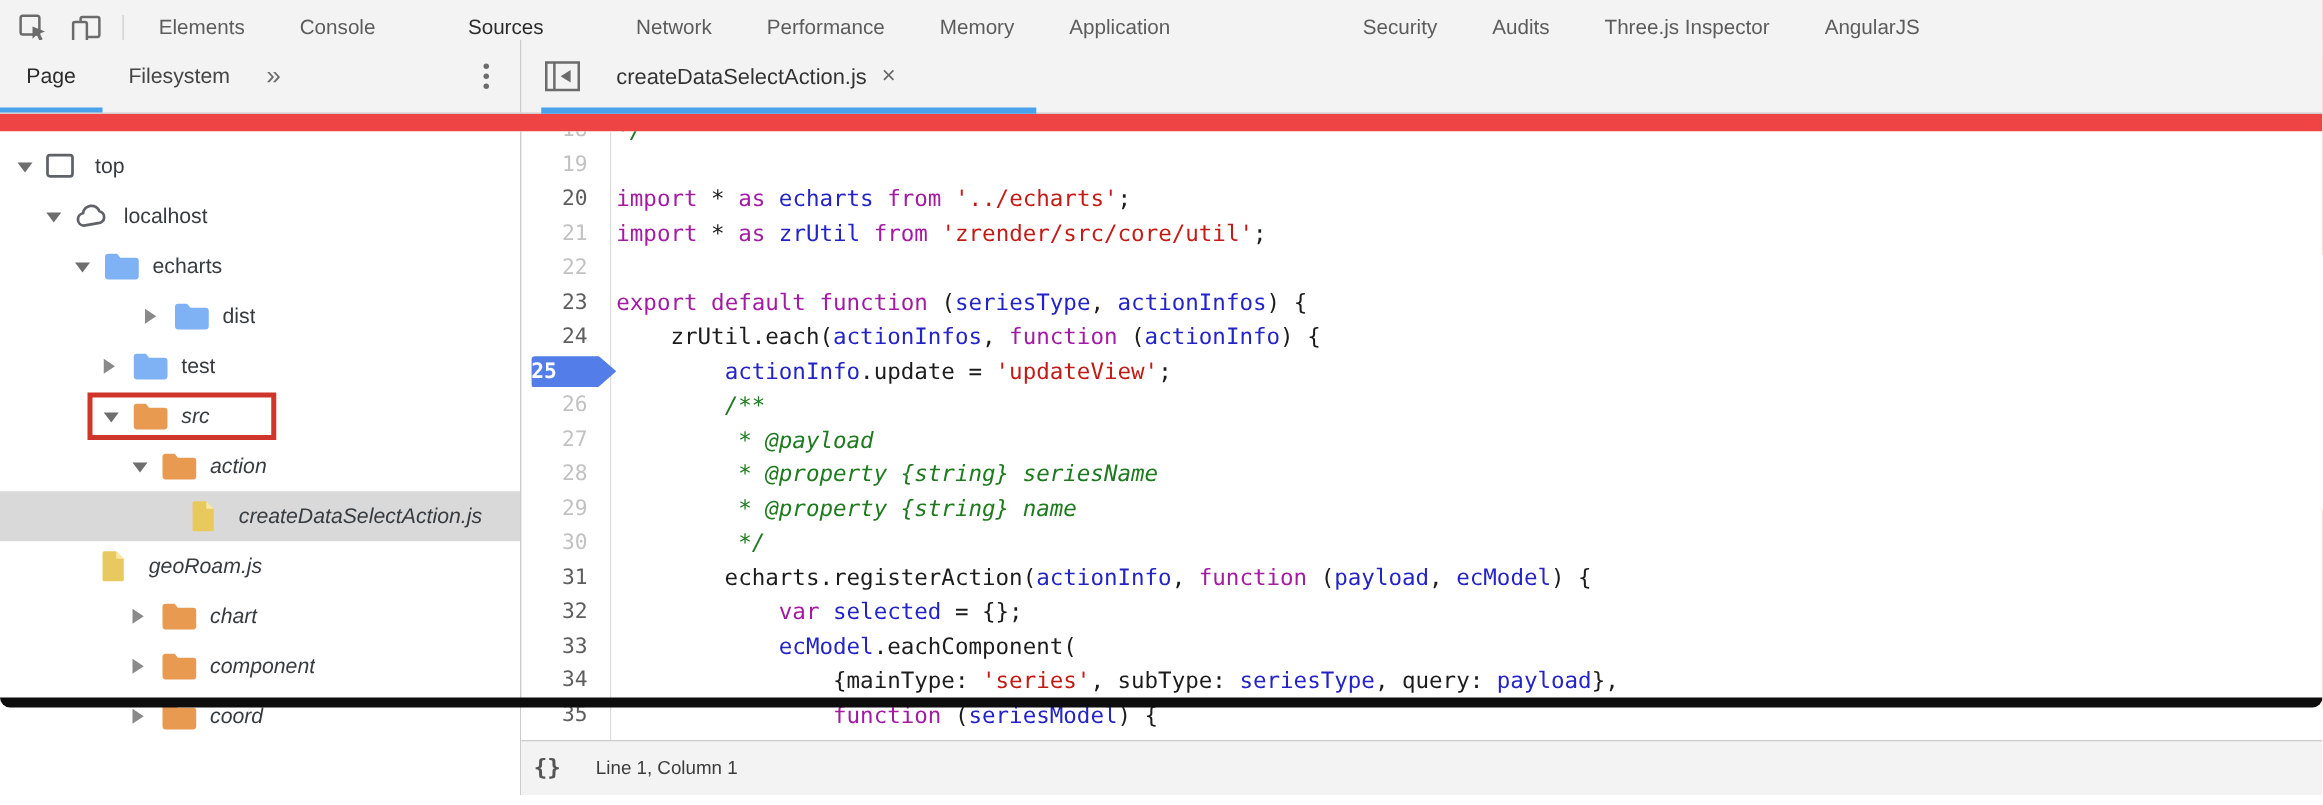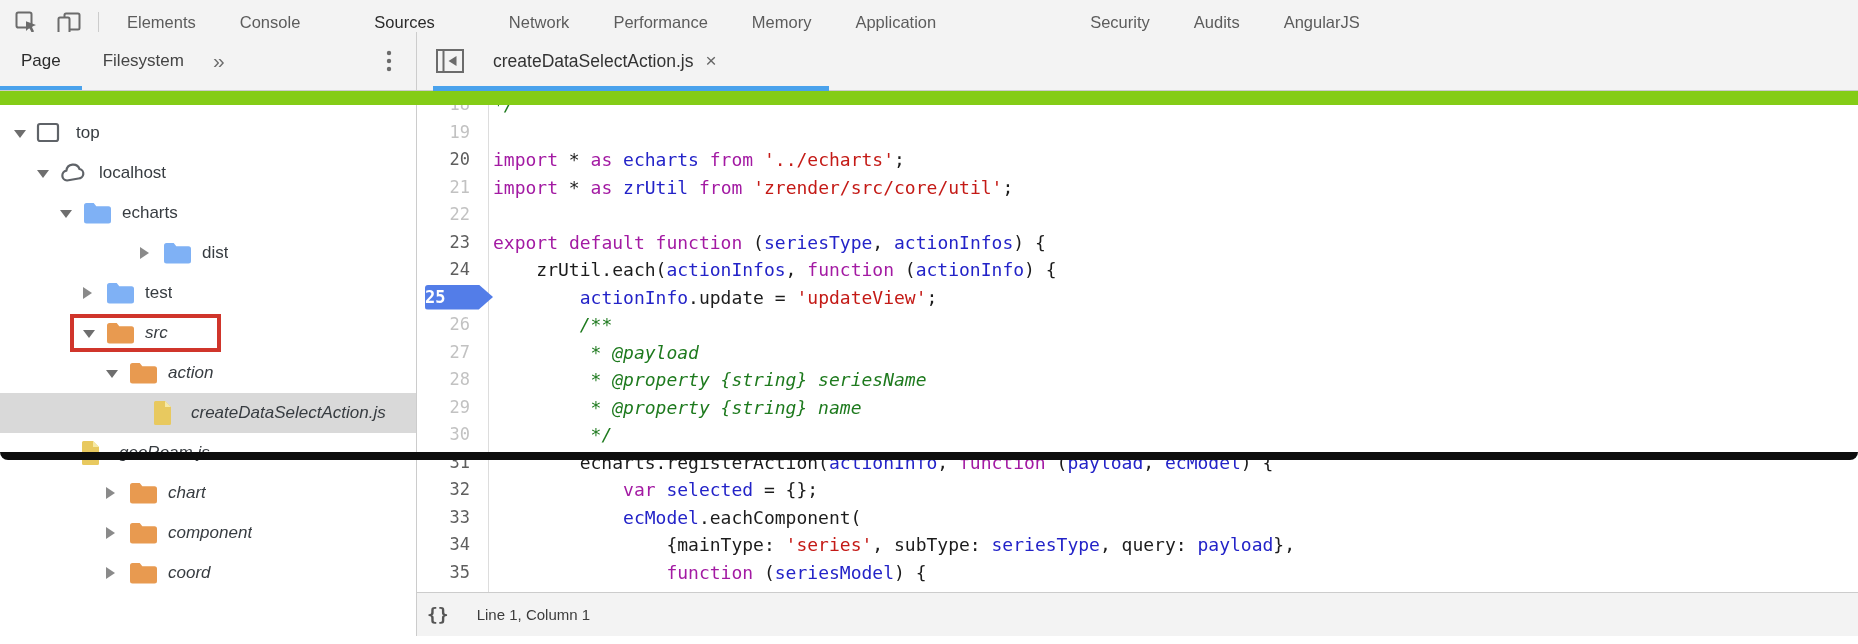--- a/index.html
+++ b/index.html
@@ -1,18 +1,18 @@
 <!DOCTYPE html>
 <html style="--accent: #4aa2ec; --keyword: #a31aa3; --variable: #2323c8; --string: #c41a16; --comment: #1e7a1e; --plain: #1c1c1c; --flag: #537de8; --highlight-box: #d0352b; --folder-blue: #7fb1f5; --folder-orange: #e89a50; --file-yellow: #e8c95f;"><head>
 <meta charset="utf-8">
 <style>
   * { box-sizing: border-box; margin: 0; padding: 0; }
   html,body { width: 1858px; height: 644px; overflow: hidden; background: #fff;
     font-family: "Liberation Sans", sans-serif; }
-  .devtools { position: relative; width: 1858px; height: 460px; background: #84cc16; }
+  .devtools { position: relative; width: 1858px; height: 566px; background: #ef4444; }
 
   
   .main-toolbar { position: absolute; left:0; top:0; width:100%; height:46px;
     background:#f3f3f3; border-bottom:1px solid #d5d5d5; display:flex; align-items:stretch; }
   .tb-icons { display:flex; align-items:center; padding-left:12px; }
   .tb-icon { width:30px; height:30px; color:#6b6b6b; margin-right:12px; display:flex;
     align-items:center; justify-content:center; }
   .tb-sep { width:1px; height:30px; background:#ccc; margin:8px 6px 0 2px; }
   .main-tabs { display:flex; align-items:stretch; }
   .main-tab { display:flex; align-items:center; padding:0 22px; font-size:16.5px;
@@ -118,20 +118,21 @@
     <div class="main-tabs">
         <div class="main-tab">Elements</div>
         <div class="main-tab">Console</div>
         <div class="main-tab active">Sources</div>
         <div class="main-tab">Network</div>
         <div class="main-tab">Performance</div>
         <div class="main-tab">Memory</div>
         <div class="main-tab">Application</div>
         <div class="main-tab">Security</div>
         <div class="main-tab">Audits</div>
+        <div class="main-tab">Three.js Inspector</div>
         <div class="main-tab">AngularJS</div>
       </div>
   </div>
 
   <div class="sub-toolbar">
     <div class="sidebar-header">
       <div style="display:flex;">
           <div class="side-tab active">Page</div>
           <div class="side-tab">Filesystem</div>
         </div>
@@ -187,21 +188,21 @@
         <span class="tw">
           <span class="arr-exp"></span>
         </span>
         <span class="tree-icon">
           <svg width="31" height="26" viewBox="0 0 31 26">
             <path d="M2 5.5A2.5 2.5 0 0 1 4.5 3h7.2l2.6 3.2h12.2A2.5 2.5 0 0 1 29 8.7V21a2.5 2.5 0 0 1-2.5 2.5h-22A2.5 2.5 0 0 1 2 21z" fill="#7fb1f5"></path>
           </svg>
         </span>
         <span class="tree-label">echarts</span>
       </div>
-      <div class="tree-row" style="padding-left: 116px; margin-left: 24px;">
+      <div class="tree-row" style="padding-left: 116px;">
         <span class="tw">
           <span class="arr-col"></span>
         </span>
         <span class="tree-icon">
           <svg width="31" height="26" viewBox="0 0 31 26">
             <path d="M2 5.5A2.5 2.5 0 0 1 4.5 3h7.2l2.6 3.2h12.2A2.5 2.5 0 0 1 29 8.7V21a2.5 2.5 0 0 1-2.5 2.5h-22A2.5 2.5 0 0 1 2 21z" fill="#7fb1f5"></path>
           </svg>
         </span>
         <span class="tree-label">dist</span>
       </div>

